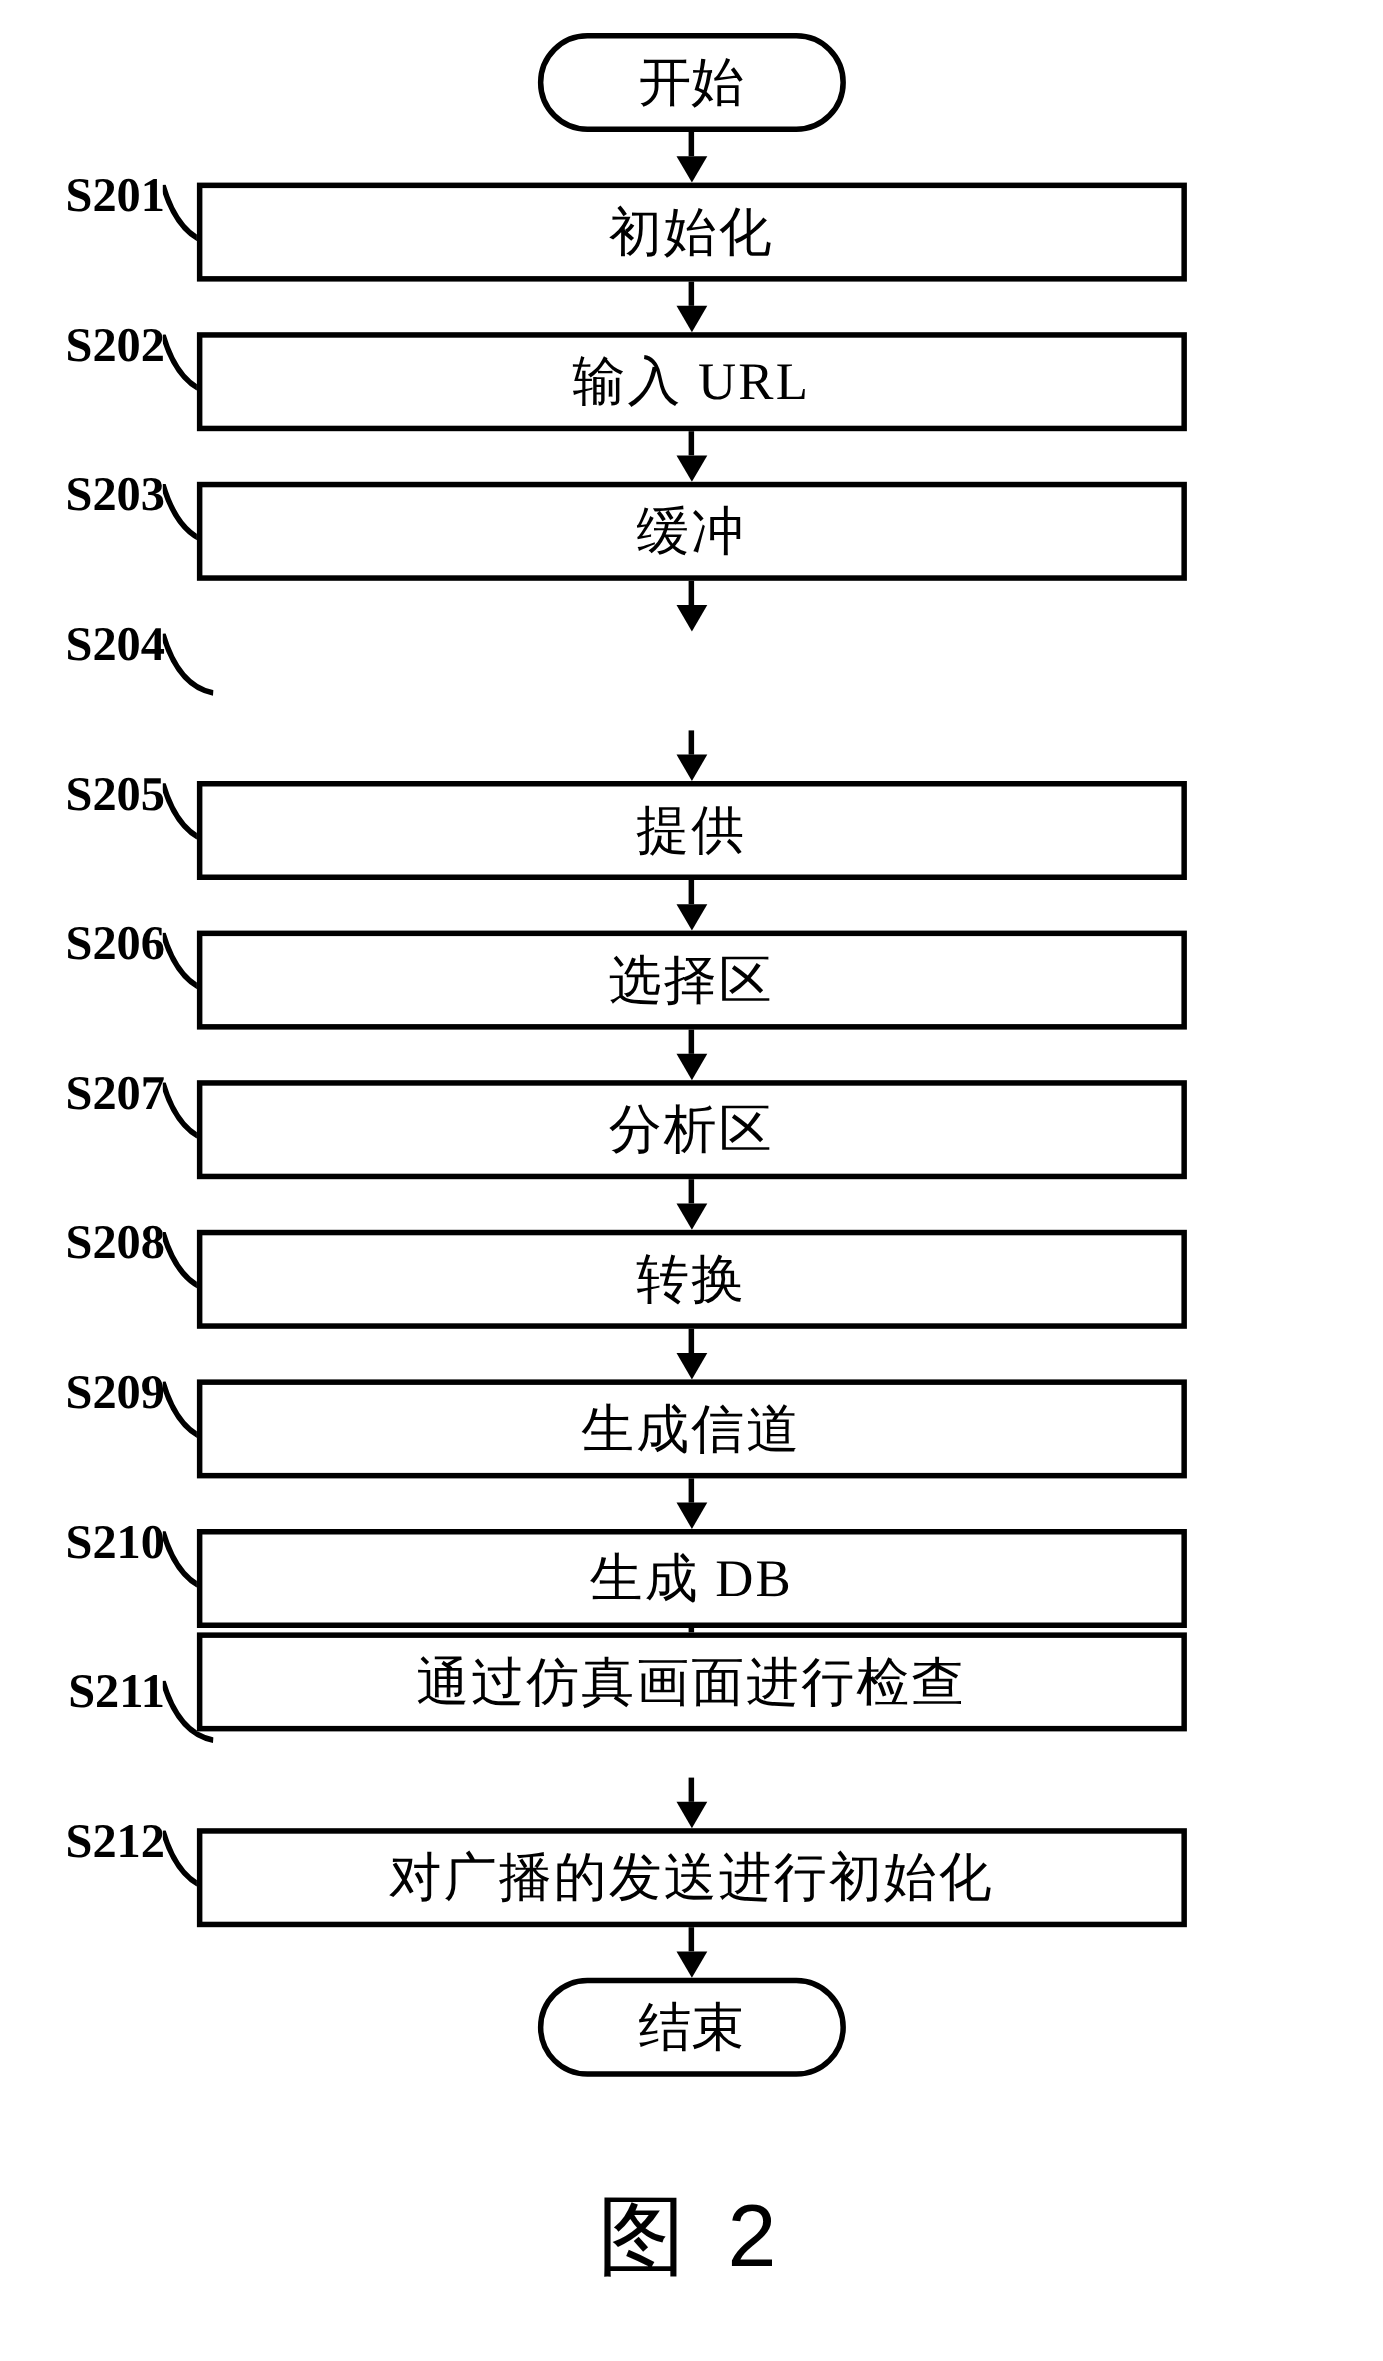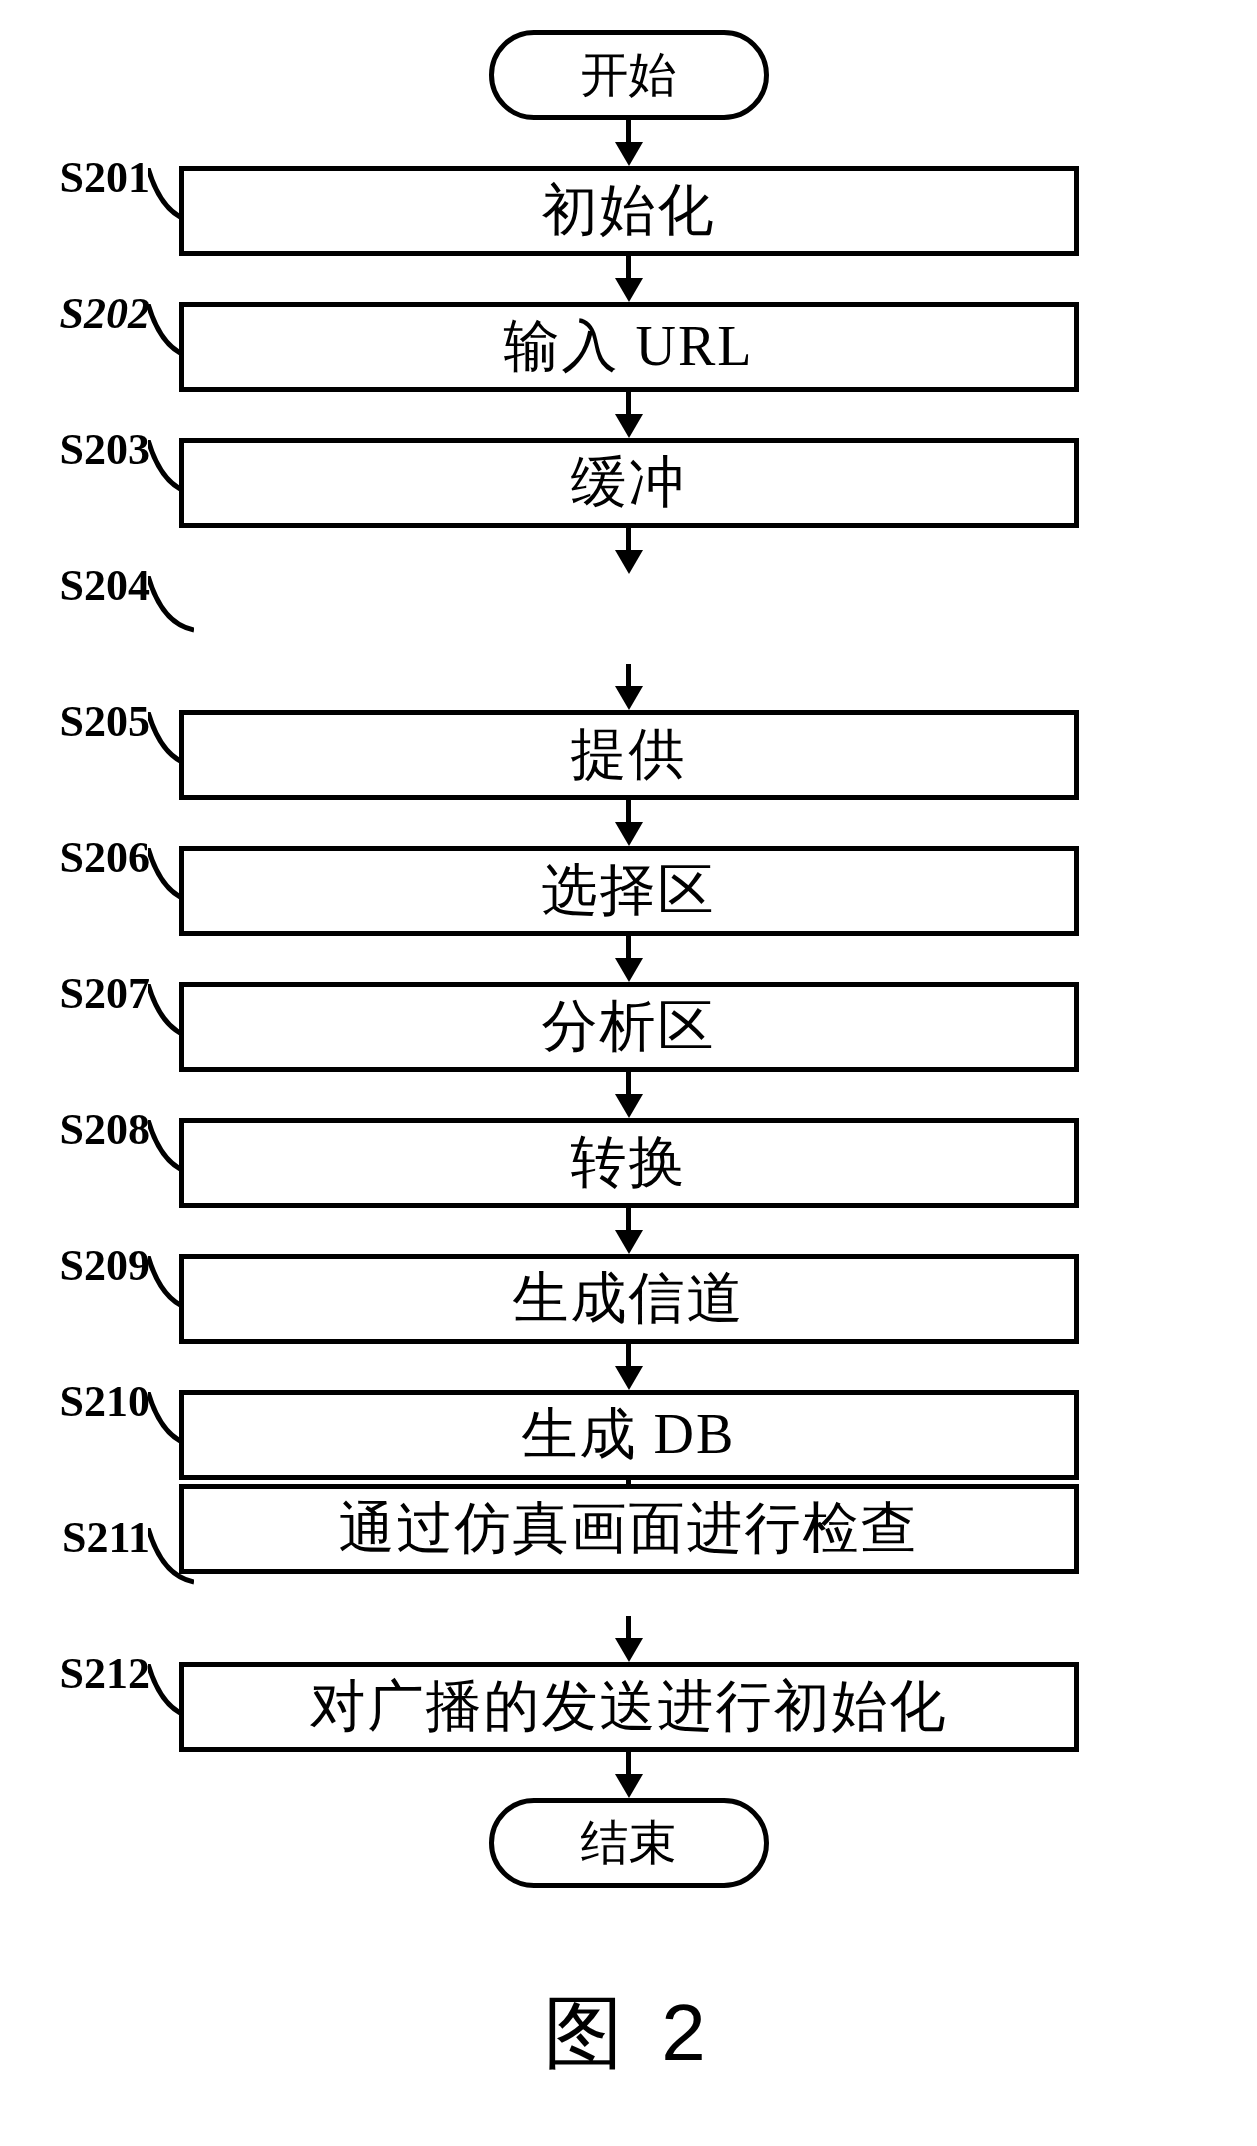--- a/index.html
+++ b/index.html
@@ -33,21 +33,21 @@
     position: absolute;
     left: 50%;
     transform: translateX(-50%);
     width: 900px;
     height: 90px;
     border: 5px solid #000;
     box-sizing: border-box;
     display: flex;
     align-items: center;
     justify-content: center;
-    font-size: 56px;
+    font-size: 48px;
     background: #fff;
     letter-spacing: 2px;
   }
   .step-label {
     position: absolute;
     font-size: 44px;
     font-weight: 700;
     color: #000;
     text-align: right;
     width: 140px;
@@ -107,21 +107,21 @@
       </svg>
   </div>
   <div class="process" style="top:166px;">
     <span>初始化</span>
   </div>
   <div class="arrow" style="top:256px;">
     <div class="shaft" style="height:22px;"></div>
       <div class="head"></div>
   </div>
 
-  <div class="step-label" style="left:10px; top:288px;font-style:italic;">S202</div>
+  <div class="step-label" style="left:10px; top:288px;">S202</div>
   <div class="callout-line" style="left:148px; top:304px;">
     <svg width="46" height="64">
         <path d="M0 0 Q14 48 46 54" stroke="#000" stroke-width="5" fill="none"></path>
       </svg>
   </div>
   <div class="process" style="top:302px;">
     <span>输入 URL</span>
   </div>
   <div class="arrow" style="top:392px;">
     <div class="shaft" style="height:22px;"></div>

